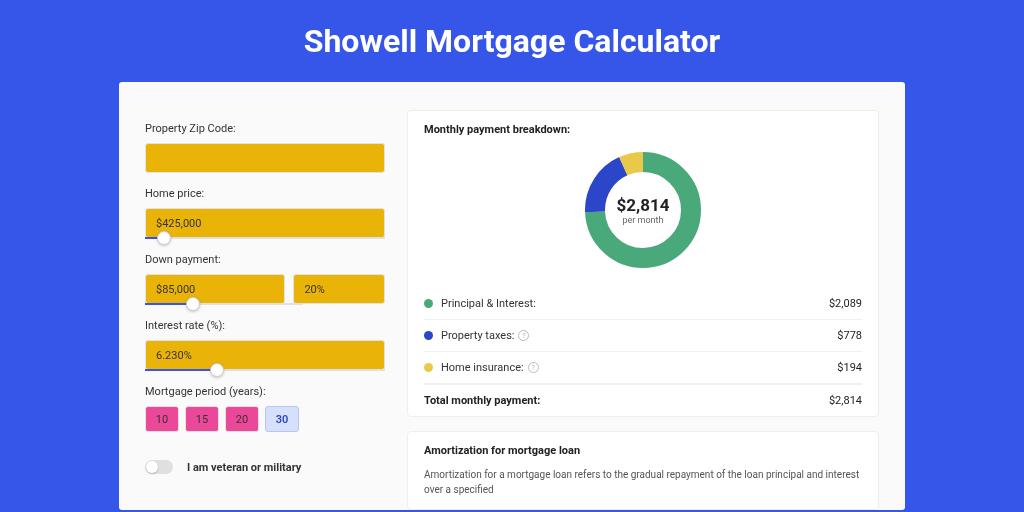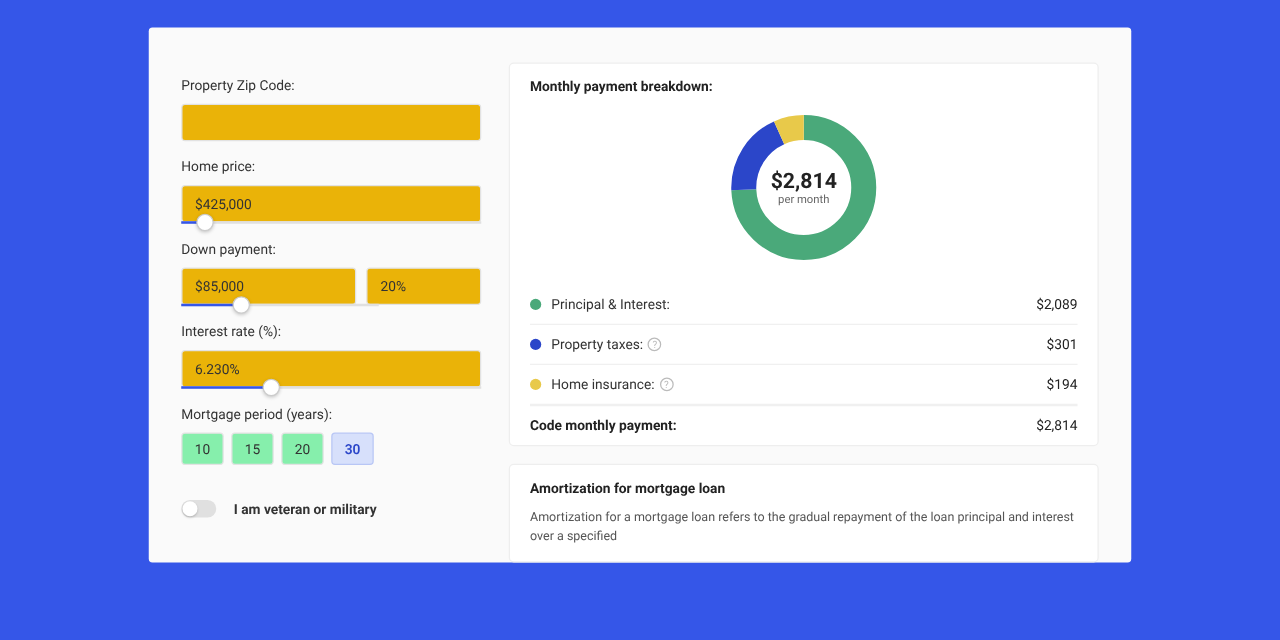--- a/index.html
+++ b/index.html
@@ -80,21 +80,21 @@
     border-radius: 50%;
     transform: translate(-50%, -50%);
     box-shadow: 0 1px 3px rgba(0,0,0,0.2);
   }
   .row2 { display: flex; gap: 8px; }
   .row2 .field:first-child { flex: 1.7; }
   .row2 .field:last-child { flex: 1; }
   .period-row { display: flex; gap: 6px; }
   .period-btn {
     border: 1px solid #e2e2e2;
-    background: #86efac;
+    background: #ec4899;
     border-radius: 3px;
     width: 34px;
     height: 26px;
     font-size: 11px;
     color: #333;
     display: flex;
     align-items: center;
     justify-content: center;
     cursor: pointer;
   }
@@ -217,20 +217,21 @@
   .amort-body {
     font-size: 10px;
     color: #555;
     line-height: 1.5;
   }
 </style>
 </head>
 <body>
 
 <div class="outer">
+  <h1 class="title">Showell Mortgage Calculator</h1>
 
   <div class="card">
 
     <div class="left">
 
       <div class="group">
         <div class="label">Property Zip Code:</div>
         <div class="field"></div>
       </div>
 
@@ -309,34 +310,34 @@
           </span>
           <span class="li-value">$2,089</span>
         </div>
 
         <div class="line-item">
           <span class="dot blue"></span>
           <span class="li-label">
             <span>Property taxes:</span>
             <span class="help">?</span>
           </span>
-          <span class="li-value">$301</span>
+          <span class="li-value">$778</span>
         </div>
 
         <div class="line-item">
           <span class="dot yellow"></span>
           <span class="li-label">
             <span>Home insurance:</span>
             <span class="help">?</span>
           </span>
           <span class="li-value">$194</span>
         </div>
 
         <div class="total-row">
-          <span class="li-label">Code monthly payment:</span>
+          <span class="li-label">Total monthly payment:</span>
           <span class="li-value">$2,814</span>
         </div>
       </div>
 
       <div class="amort-card">
         <div class="amort-title">Amortization for mortgage loan</div>
         <div class="amort-body">Amortization for a mortgage loan refers to the gradual repayment of the loan principal and interest over a specified</div>
       </div>
     </div>
 

